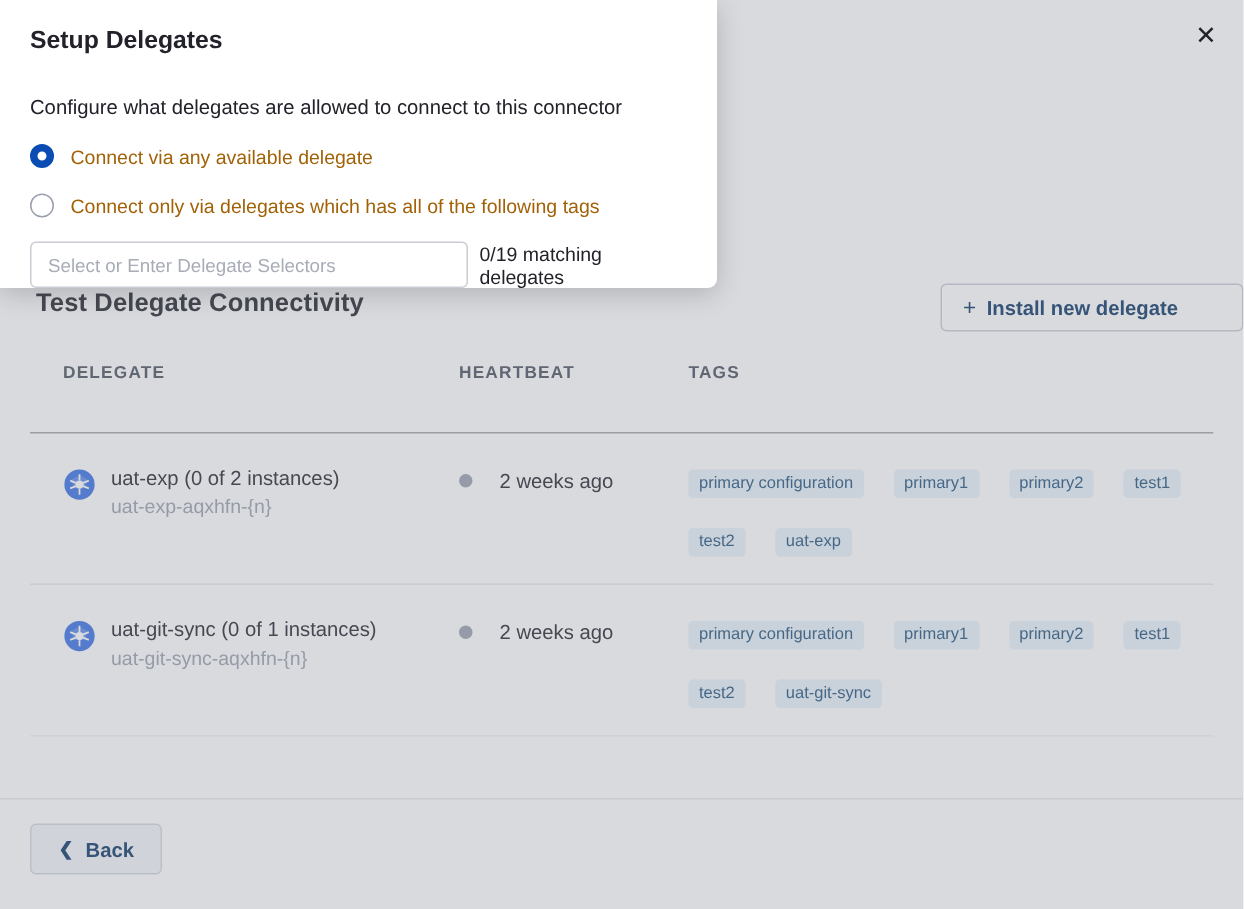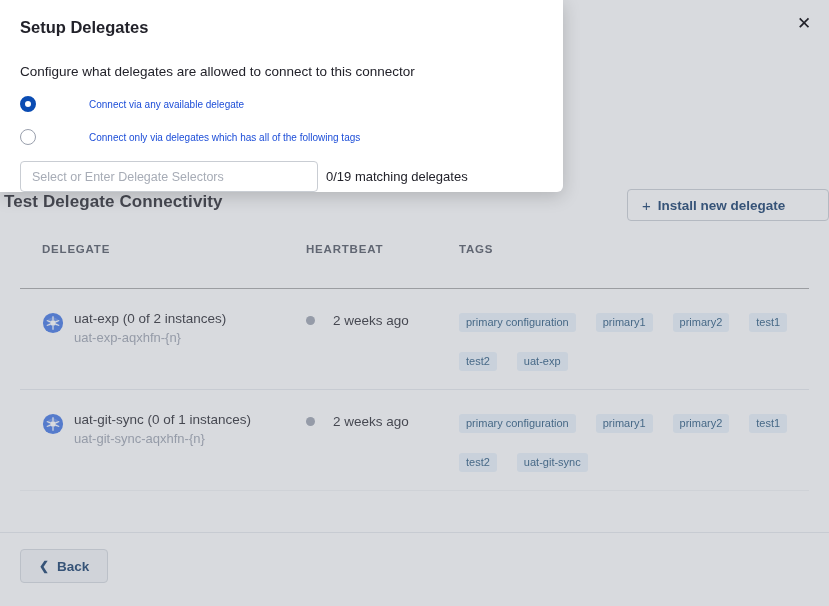--- a/index.html
+++ b/index.html
@@ -33,21 +33,21 @@
   
   .page {
     position: absolute;
     top: 0; left: 0;
     width: 829px; height: 606px;
     padding: 0 20px;
   }
 
   .section-header {
     position: absolute;
-    top: 192px; left: 4px;
+    top: 192px; left: 24px;
     font-size: 17px;
     font-weight: bold;
     color: #22222a;
     letter-spacing: 0.1px;
   }
 
   .install-btn {
     position: absolute;
     top: 189px; left: 627px;
     height: 32px;
@@ -201,21 +201,21 @@
   
   .overlay {
     position: absolute;
     left: 0; top: 0;
     width: 829px; height: 606px;
     background: rgba(140, 146, 158, 0.34);
   }
   .modal {
     position: absolute;
     left: 0; top: 0;
-    width: 563px;
+    width: 478px;
     height: 192px;
     background: #ffffff;
     border-bottom-right-radius: 6px;
     box-shadow: 0 4px 18px rgba(0,0,0,0.18);
     padding: 14px 20px 0 20px;
   }
   .modal-title {
     font-size: 16.5px;
     font-weight: bold;
     color: #22222a;
@@ -239,23 +239,22 @@
     background: #ffffff;
     flex: 0 0 16px;
     position: relative;
     cursor: pointer;
   }
   .radio.checked {
     border: 5px solid #0a4cb3;
     background: #ffffff;
   }
   .radio-label {
-    font-size: 10px;
-    color: #1d4ed8;
-    margin-left: 42px;
+    font-size: 13px;
+    color: #a16207;
   }
   .selector-row {
     display: flex;
     align-items: center;
     gap: 8px;
     margin-top: 16px;
   }
   .selector-input {
     width: 298px;
     height: 31px;

